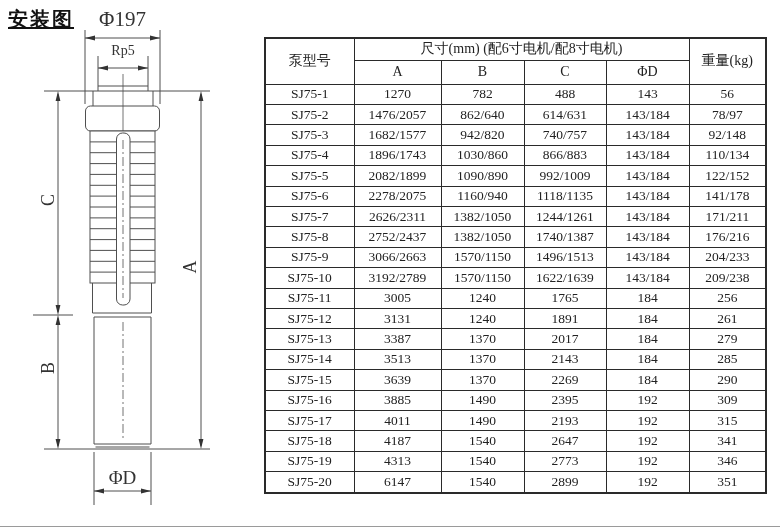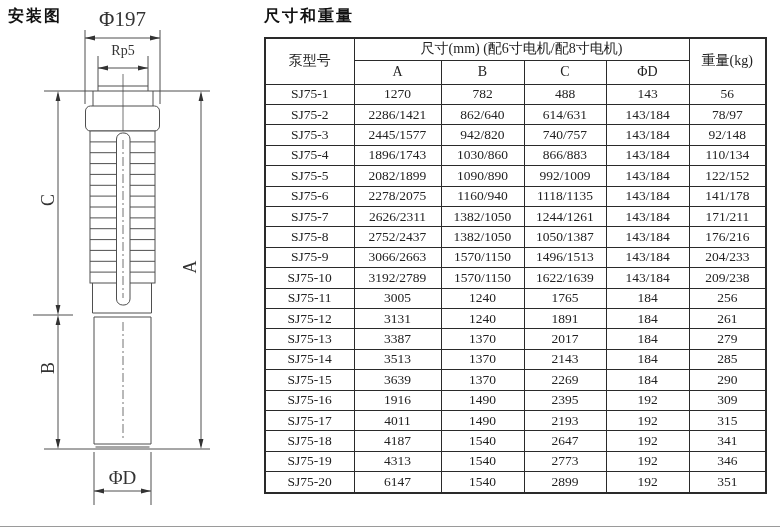--- a/index.html
+++ b/index.html
@@ -2,22 +2,22 @@
 <html><head>
 <meta charset="utf-8">
 <style>
   html,body { margin:0; padding:0; background:#fff; }
   #page {
     position:relative; width:780px; height:528px; background:#ffffff;
     overflow:hidden; font-family:"Liberation Sans", sans-serif; color:#1f1f1f;
   }
   
   .section-title {
-    position:absolute; font-weight:bold; font-size:16px; letter-spacing:2px;
-    color:#111; white-space:nowrap; font-family:"Liberation Sans", sans-serif;
+    position:absolute; font-weight:bold; font-size:20px; letter-spacing:2px;
+    color:#111; white-space:nowrap; font-family:"Liberation Sans", sans-serif;text-decoration:underline;
   }
   #diagram-title { left:8px; top:6px; }
   #table-title  { left:264px; top:6px; }
 
   
   #diagram { position:absolute; left:0; top:0; width:222px; height:528px; }
   #diagram svg { position:absolute; left:0; top:0; }
   .dim-label {
     position:absolute; text-align:center; color:#333;
     font-family:"Liberation Serif","DejaVu Serif",serif; font-size:20px;
@@ -147,21 +147,20 @@
 
     <div class="dim-label" style="left:85px; top:9px; width:75px; font-size:21px;">Φ197</div>
     <div class="dim-label" style="left:98px; top:44px; width:50px; font-size:14px;">Rp5</div>
     <div class="vlabel" style="left:33px; top:188px;">C</div>
     <div class="vlabel" style="left:175px; top:255px;">A</div>
     <div class="vlabel" style="left:33px; top:356px;">B</div>
     <div class="dim-label" style="left:94px; top:468px; width:57px; font-size:19px;">ΦD</div>
   </div>
 
 
-  <div class="section-title" id="table-title">尺寸和重量</div>
 
   <table id="spec-table">
     <colgroup>
       <col style="width:89px">
         <col style="width:87px">
         <col style="width:83px">
       <col style="width:82px">
         <col style="width:83px">
         <col style="width:77px">
     </colgroup>
@@ -182,29 +181,29 @@
         <tr>
           <td>SJ75-1</td>
           <td>1270</td>
           <td>782</td>
           <td>488</td>
           <td>143</td>
           <td>56</td>
         </tr>
         <tr>
           <td>SJ75-2</td>
-          <td>2286/1421</td>
+          <td>1476/2057</td>
           <td>862/640</td>
           <td>614/631</td>
           <td>143/184</td>
           <td>78/97</td>
         </tr>
         <tr>
           <td>SJ75-3</td>
-          <td>2445/1577</td>
+          <td>1682/1577</td>
           <td>942/820</td>
           <td>740/757</td>
           <td>143/184</td>
           <td>92/148</td>
         </tr>
         <tr>
           <td>SJ75-4</td>
           <td>1896/1743</td>
           <td>1030/860</td>
           <td>866/883</td>
@@ -232,21 +231,21 @@
           <td>2626/2311</td>
           <td>1382/1050</td>
           <td>1244/1261</td>
           <td>143/184</td>
           <td>171/211</td>
         </tr>
         <tr>
           <td>SJ75-8</td>
           <td>2752/2437</td>
           <td>1382/1050</td>
-          <td>1050/1387</td>
+          <td>1740/1387</td>
           <td>143/184</td>
           <td>176/216</td>
         </tr>
         <tr>
           <td>SJ75-9</td>
           <td>3066/2663</td>
           <td>1570/1150</td>
           <td>1496/1513</td>
           <td>143/184</td>
           <td>204/233</td>
@@ -294,21 +293,21 @@
         <tr>
           <td>SJ75-15</td>
           <td>3639</td>
           <td>1370</td>
           <td>2269</td>
           <td>184</td>
           <td>290</td>
         </tr>
         <tr>
           <td>SJ75-16</td>
-          <td>1916</td>
+          <td>3885</td>
           <td>1490</td>
           <td>2395</td>
           <td>192</td>
           <td>309</td>
         </tr>
         <tr>
           <td>SJ75-17</td>
           <td>4011</td>
           <td>1490</td>
           <td>2193</td>

